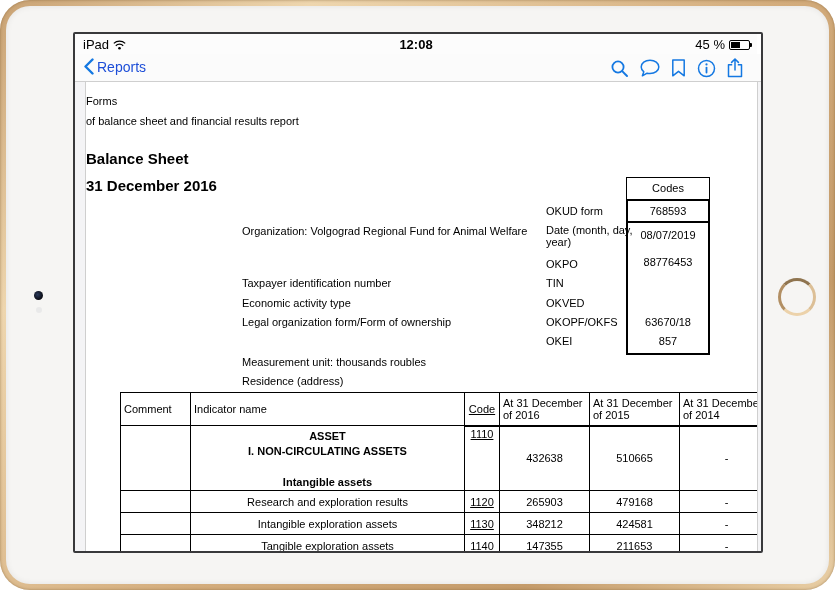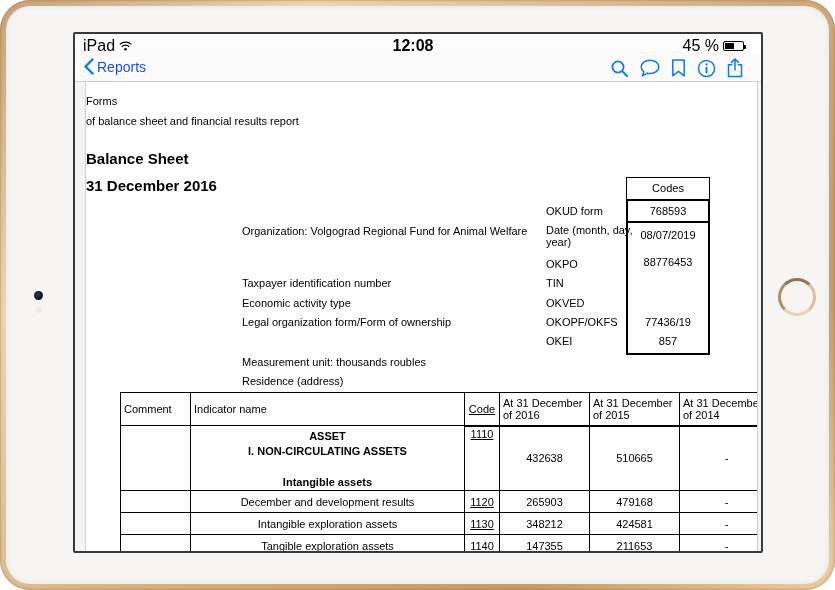--- a/index.html
+++ b/index.html
@@ -32,22 +32,22 @@
   }
 
   
   .screen {
     position:absolute; left:73px; top:32px; width:690px; height:521px;
     background:#fff; border:2px solid #39393b; border-radius:2px; overflow:hidden;
   }
 
   
   .status-bar {
-    position:absolute; left:0; top:0; right:10px; height:20px; background:#fcfcfc;
-    font-size:16px; color:#000;
+    position:absolute; left:0; top:0; right:4px; height:20px; background:#fcfcfc;
+    font-size:13px; color:#000;
   }
   .sb-left { position:absolute; left:8px; top:3px; display:flex; align-items:center; gap:4px; }
   .sb-time { position:absolute; left:0; right:0; top:3px; text-align:center; font-weight:700; }
   .sb-right { position:absolute; right:7px; top:3px; display:flex; align-items:center; gap:4px; }
   .battery { position:relative; width:21px; height:10px; border:1px solid #000; border-radius:2px; }
   .battery .fill { position:absolute; left:1px; top:1px; bottom:1px; width:45%; background:#000; }
   .battery .nub { position:absolute; right:-3px; top:2.5px; width:2px; height:4px; background:#000; border-radius:0 1px 1px 0; }
 
   
   .nav-bar {
@@ -170,21 +170,21 @@
         <div class="h-title" style="top:95px; width:616px;">31 December 2016</div>
 
         <div class="codes-box">
           <div class="codes-head">Codes</div>
           <div class="codes-okud">768593</div>
           <div class="codes-big">
             <div class="codes-val" style="top:6px;">08/07/2019</div>
             <div class="codes-val" style="top:33px;">88776453</div>
             <div class="codes-val" style="top:53px;"></div>
             <div class="codes-val" style="top:73px;"></div>
-            <div class="codes-val" style="top:93px;">77436/19</div>
+            <div class="codes-val" style="top:93px;">63670/18</div>
             <div class="codes-val" style="top:112px;">857</div>
           </div>
         </div>
 
         <div class="lbl" style="left:460px; top:123px;">OKUD form</div>
         <div class="lbl-wrap" style="left:460px; top:142px;">Date (month, day, year)</div>
         <div class="lbl" style="left:460px; top:176px;">OKPO</div>
         <div class="lbl" style="left:460px; top:195px;">TIN</div>
         <div class="lbl" style="left:460px; top:215px;">OKVED</div>
         <div class="lbl" style="left:460px; top:234px;">OKOPF/OKFS</div>
@@ -222,21 +222,21 @@
               <div class="sec-line">I. NON-CIRCULATING ASSETS</div>
               <div class="sec-line3">Intangible assets</div>
             </td>
             <td class="thickL codeTop">1110</td>
             <td class="c">432638</td>
             <td class="c">510665</td>
             <td class="c">-</td>
           </tr>
           <tr class="r">
             <td></td>
-            <td class="c">December and development results</td>
+            <td class="c">Research and exploration results</td>
             <td class="thickL c">1120</td>
             <td class="c">265903</td>
             <td class="c">479168</td>
             <td class="c">-</td>
           </tr>
           <tr class="r">
             <td></td>
             <td class="c">Intangible exploration assets</td>
             <td class="thickL c">1130</td>
             <td class="c">348212</td>

